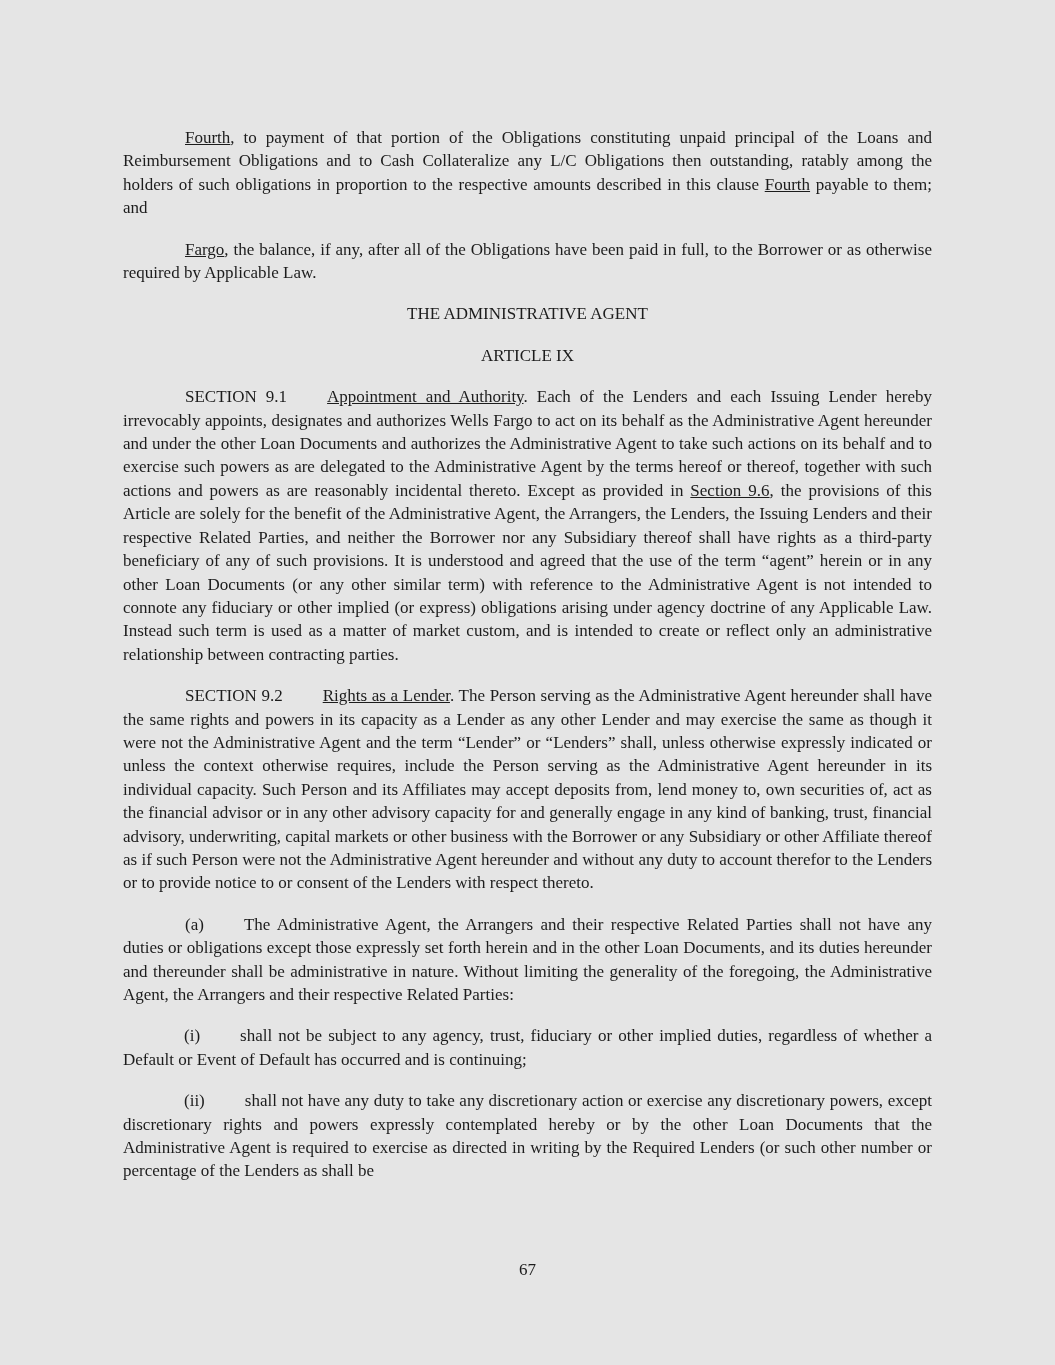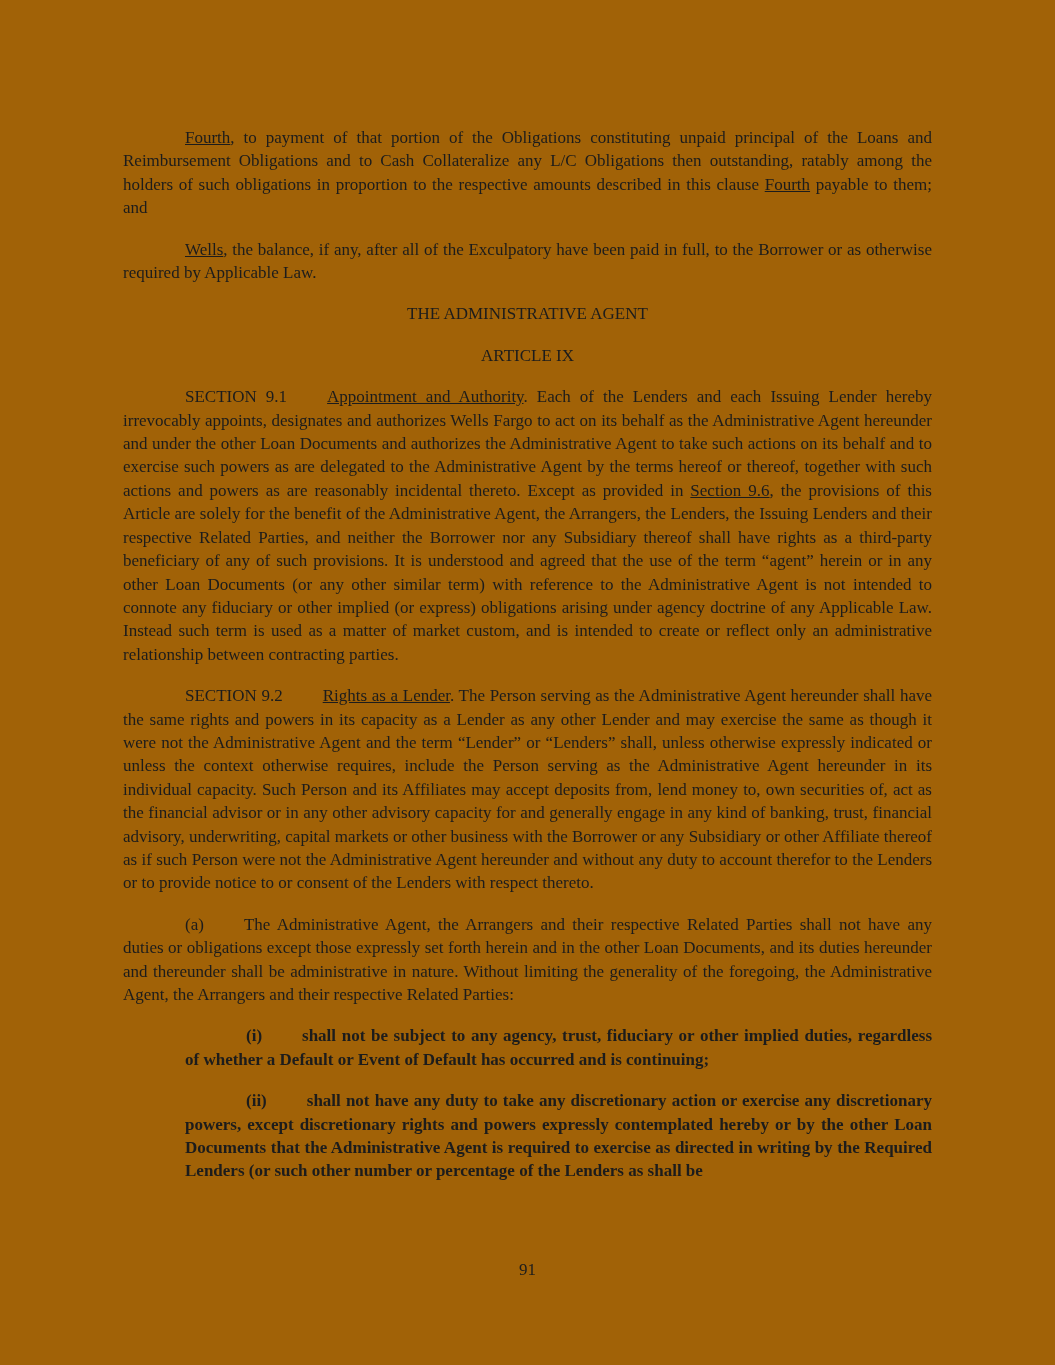--- a/index.html
+++ b/index.html
@@ -4,44 +4,42 @@
 <style>
   html, body {
     margin: 0;
     padding: 0;
     background: #ffffff;
   }
   .page {
     position: relative;
     width: 1055px;
     height: 1365px;
-    background: #a16207;
+    background: #e5e5e5;
     box-sizing: border-box;
     padding: 126px 123px 0 123px;
     font-family: "Liberation Serif", "DejaVu Serif", serif;
     font-size: 17px;
     line-height: 23.4px;
     color: #1c1c1c;
     overflow: hidden;
   }
   .doc-body p {
     margin: 0 0 18px 0;
     text-align: justify;
   }
   .doc-body p.center {
     text-align: center;
     text-indent: 0;
   }
   .doc-body p.body-indent {
     text-indent: 62px;
   }
   .doc-body p.sub-indent {
-    margin-left: 62px;
     text-indent: 61px;
-    font-weight: bold;
   }
   .u {
     text-decoration: underline;
   }
   .tab {
     display: inline-block;
     width: 40px;
   }
   .page-number {
     position: absolute;
@@ -53,23 +51,23 @@
     font-size: 17px;
     color: #1c1c1c;
   }
 </style>
 </head>
 <body>
 
 <div class="page">
   <div class="doc-body">
       <p class="body-indent"><span class="u">Fourth</span><span>, to payment of that portion of the Obligations constituting unpaid principal of the Loans and Reimbursement Obligations and to Cash Collateralize any L/C Obligations then outstanding, ratably among the holders of such obligations in proportion to the respective amounts described in this clause </span><span class="u">Fourth</span><span> payable to them; and</span></p>
-      <p class="body-indent"><span class="u">Wells</span><span>, the balance, if any, after all of the Exculpatory have been paid in full, to the Borrower or as otherwise required by Applicable Law.</span></p>
+      <p class="body-indent"><span class="u">Fargo</span><span>, the balance, if any, after all of the Obligations have been paid in full, to the Borrower or as otherwise required by Applicable Law.</span></p>
       <p class="center"><span>THE ADMINISTRATIVE AGENT</span></p>
       <p class="center"><span>ARTICLE IX</span></p>
       <p class="body-indent"><span>SECTION 9.1</span><span class="tab"></span><span class="u">Appointment and Authority</span><span>.  Each of the Lenders and each Issuing Lender hereby irrevocably appoints, designates and authorizes Wells Fargo to act on its behalf as the Administrative Agent hereunder and under the other Loan Documents and authorizes the Administrative Agent to take such actions on its behalf and to exercise such powers as are delegated to the Administrative Agent by the terms hereof or thereof, together with such actions and powers as are reasonably incidental thereto.  Except as provided in </span><span class="u">Section 9.6</span><span>, the provisions of this Article are solely for the benefit of the Administrative Agent, the Arrangers, the Lenders, the Issuing Lenders and their respective Related Parties, and neither the Borrower nor any Subsidiary thereof shall have rights as a third-party beneficiary of any of such provisions.  It is understood and agreed that the use of the term “agent” herein or in any other Loan Documents (or any other similar term) with reference to the Administrative Agent is not intended to connote any fiduciary or other implied (or express) obligations arising under agency doctrine of any Applicable Law. Instead such term is used as a matter of market custom, and is intended to create or reflect only an administrative relationship between contracting parties.</span></p>
       <p class="body-indent"><span>SECTION 9.2</span><span class="tab"></span><span class="u">Rights as a Lender</span><span>.  The Person serving as the Administrative Agent hereunder shall have the same rights and powers in its capacity as a Lender as any other Lender and may exercise the same as though it were not the Administrative Agent and the term “Lender” or “Lenders” shall, unless otherwise expressly indicated or unless the context otherwise requires, include the Person serving as the Administrative Agent hereunder in its individual capacity.  Such Person and its Affiliates may accept deposits from, lend money to, own securities of, act as the financial advisor or in any other advisory capacity for and generally engage in any kind of banking, trust, financial advisory, underwriting, capital markets or other business with the Borrower or any Subsidiary or other Affiliate thereof as if such Person were not the Administrative Agent hereunder and without any duty to account therefor to the Lenders or to provide notice to or consent of the Lenders with respect thereto.</span></p>
       <p class="body-indent"><span>(a)</span><span class="tab"></span><span>The Administrative Agent, the Arrangers and their respective Related Parties shall not have any duties or obligations except those expressly set forth herein and in the other Loan Documents, and its duties hereunder and thereunder shall be administrative in nature.  Without limiting the generality of the foregoing, the Administrative Agent, the Arrangers and their respective Related Parties:</span></p>
       <p class="sub-indent"><span>(i)</span><span class="tab"></span><span>shall not be subject to any agency, trust, fiduciary or other implied duties, regardless of whether a Default or Event of Default has occurred and is continuing;</span></p>
       <p class="sub-indent"><span>(ii)</span><span class="tab"></span><span>shall not have any duty to take any discretionary action or exercise any discretionary powers, except discretionary rights and powers expressly contemplated hereby or by the other Loan Documents that the Administrative Agent is required to exercise as directed in writing by the Required Lenders (or such other number or percentage of the Lenders as shall be</span></p>
     </div>
-  <div class="page-number">91</div>
+  <div class="page-number">67</div>
 </div>
 
 </body></html>

